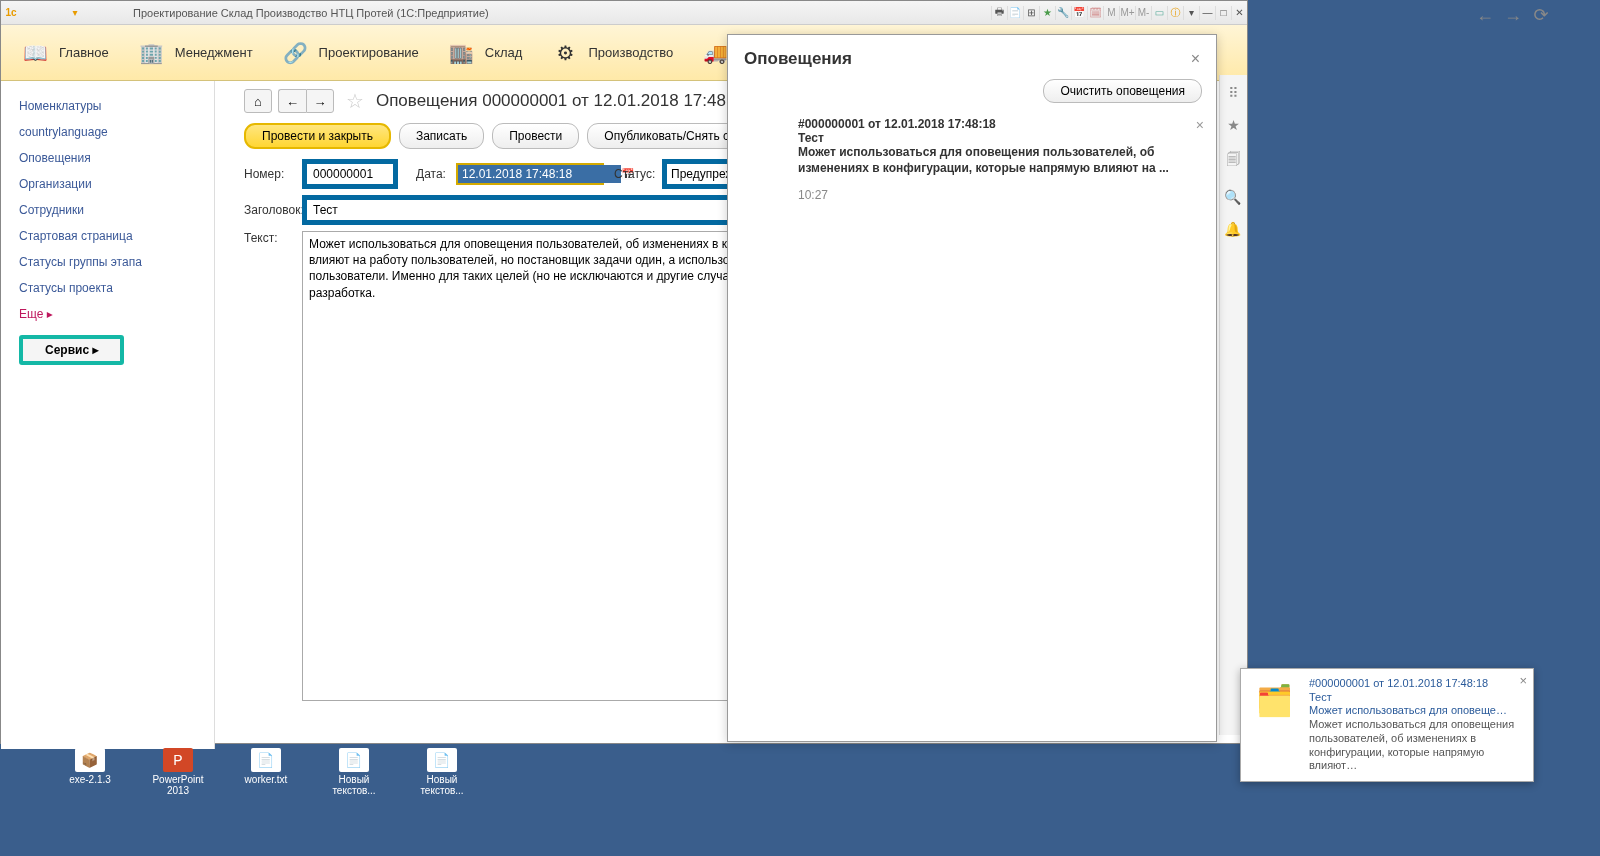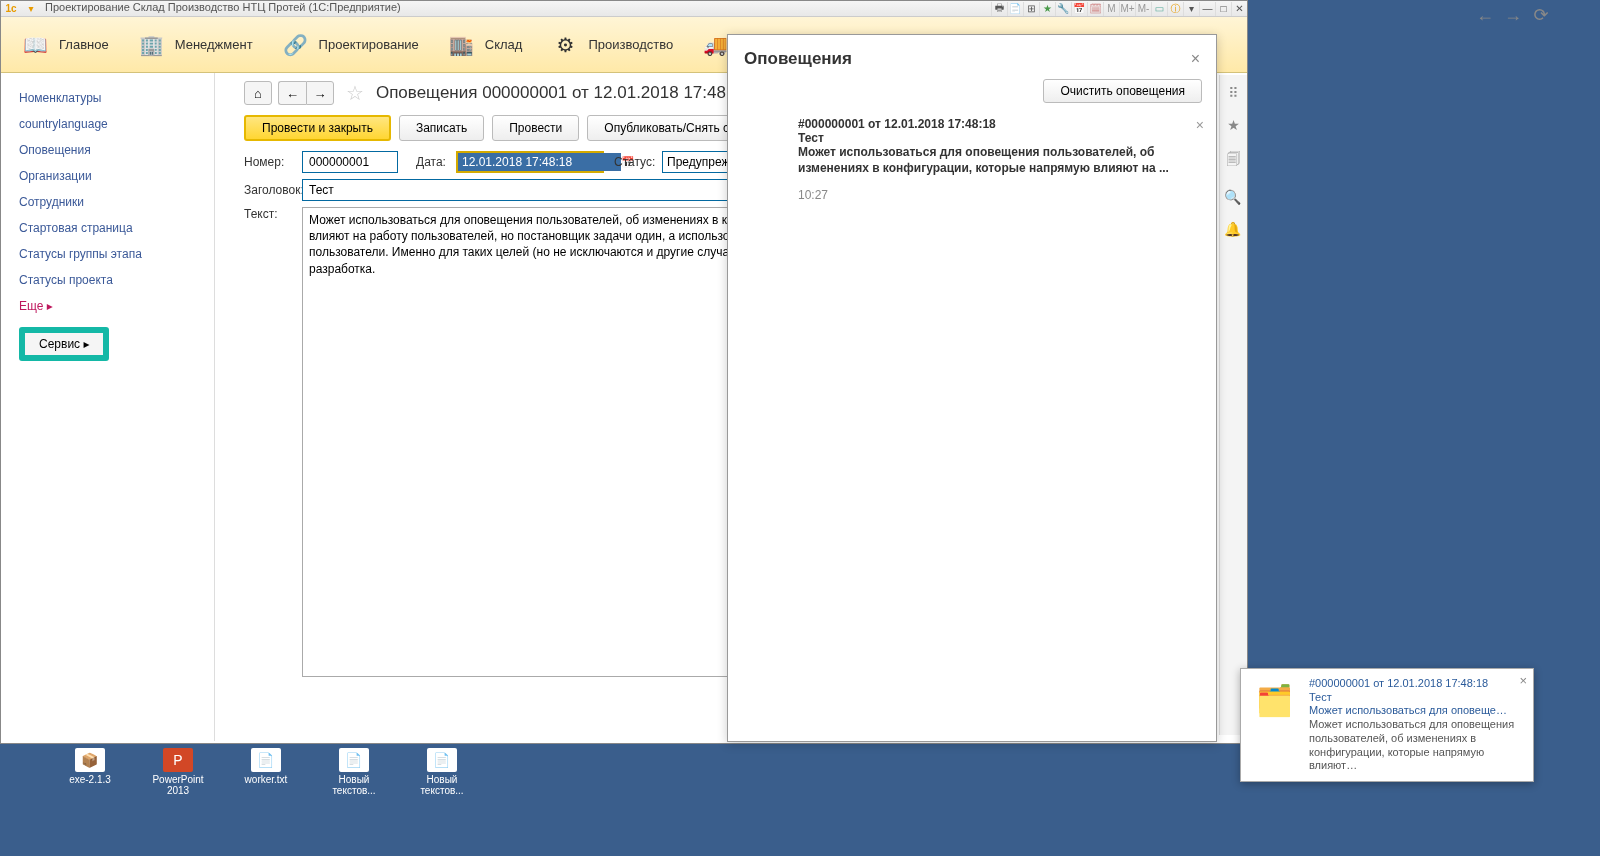--- a/index.html
+++ b/index.html
@@ -1,44 +1,44 @@
 <!DOCTYPE html>
 <html><head>
 <meta charset="utf-8">
 <style>
 * { box-sizing: border-box; margin: 0; padding: 0; font-family: Arial, sans-serif; }
 body { background: #3a5e8c; width: 1600px; height: 856px; position: relative; overflow: hidden; }
 .app-window { position: absolute; left: 0; top: 0; width: 1248px; height: 744px; background: #fff; border: 1px solid #888; }
-.titlebar { height: 16px; background: linear-gradient(#f5f5f5,#e8e8e8); display: flex; font-size: 11px; color: #555; border-bottom: 1px solid #ccc; overflow: hidden; }
+.titlebar { height: 24px; background: linear-gradient(#f5f5f5,#e8e8e8); display: flex; align-items: center; font-size: 11px; color: #555; border-bottom: 1px solid #ccc; overflow: hidden; gap: 44px; }
 .titlebar .ic { width: 14px; height: 14px; margin: 0 3px; display: inline-flex; align-items: center; justify-content: center; font-size: 10px; }
 .titlebar .title-text { flex: 1; padding-left: 4px; }
 .titlebar-right { display: flex; align-items: center; }
 .titlebar-right .tbi { width: 16px; height: 14px; border-left: 1px solid #ddd; display: flex; align-items: center; justify-content: center; font-size: 10px; cursor: pointer; }
 .main-nav { height: 56px; background: linear-gradient(#fff5d6,#ffe9a8); border-bottom: 1px solid #d4c27a; display: flex; align-items: center; padding: 0 6px; }
 .nav-item { display: flex; align-items: center; padding: 6px 14px; font-size: 13px; color: #333; cursor: pointer; }
 .nav-icon { width: 30px; height: 30px; margin-right: 8px; display: flex; align-items: center; justify-content: center; font-size: 20px; }
 .work-area { display: flex; height: calc(100% - 74px); gap: 17px; }
 .sidebar { width: 214px; background: #fff; border-right: 1px solid #ddd; padding: 12px 0; }
 .sidebar-item { padding: 6px 18px; font-size: 12px; color: #3b5998; cursor: pointer; }
 .sidebar-item.more { color: #be185d; }
-.sidebar-btn { margin: 8px 18px; padding: 4px 14px; border: 6px solid #14b8a6; border-radius: 3px; background: #f5f5f5; font-size: 12px; cursor: pointer; display: inline-flex; align-items: center; }
+.sidebar-btn { margin: 8px 18px; padding: 4px 22px; border: 4px solid #14b8a6; border-radius: 3px; background: #f5f5f5; font-size: 12px; cursor: pointer; display: inline-flex; align-items: center; font-weight: bold; }
 .content { flex: 1; position: relative; padding: 8px 12px; overflow: hidden; }
 .content-header { display: flex; align-items: center; gap: 6px; margin-bottom: 10px; }
 .icon-btn { width: 28px; height: 24px; border: 1px solid #bbb; background: #f5f5f5; border-radius: 3px; cursor: pointer; display: flex; align-items: center; justify-content: center; font-size: 13px; }
 .icon-btn-group { display: flex; }
 .icon-btn-group .icon-btn:first-child { border-radius: 3px 0 0 3px; border-right: none; }
 .icon-btn-group .icon-btn:last-child { border-radius: 0 3px 3px 0; }
 .star { font-size: 20px; color: #ccc; cursor: pointer; margin: 0 6px; }
 .page-title { font-size: 17px; color: #333; }
 .toolbar { display: flex; gap: 8px; margin-bottom: 10px; }
-.btn { padding: 4px 16px; border: 1px solid #bbb; background: linear-gradient(#fff,#eee); border-radius: 3px; font-size: 12px; cursor: pointer; }
+.btn { padding: 4px 16px; border: 1px solid #bbb; background: linear-gradient(#fff,#eee); border-radius: 11px; font-size: 12px; cursor: pointer; }
 .btn-primary { background: linear-gradient(#ffe680,#ffd633); border: 2px solid #e6b800; font-weight: normal; }
 .form-row { display: flex; align-items: center; margin-bottom: 6px; font-size: 12px; }
 .form-label { width: 58px; color: #333; }
-.form-input { border: 1px solid #0369a1; padding: 3px 6px; font-size: 12px; background: #fff; }
+.form-input { border: 5px solid #0369a1; padding: 3px 6px; font-size: 12px; background: #fff; }
 .form-input.num { width: 96px; }
 .form-input.date-wrap { width: 148px; display: flex; align-items: center; border: 2px solid #d4aa00; padding: 0; }
 .form-input.date-wrap input { border: none; flex: 1; padding: 2px 4px; font-size: 12px; background: #3a6ea5; color: #fff; }
 .form-input.date-wrap .cal-ic { width: 18px; text-align: center; cursor: pointer; font-size: 11px; }
 .form-input.status { width: 104px; display: flex; align-items: center; padding: 0; }
 .form-input.status span { flex: 1; padding: 3px 4px; }
 .form-input.status .dd { width: 14px; border-left: 1px solid #aaa; text-align: center; cursor: pointer; font-size: 9px; }
 .form-input.title-in { width: 640px; }
 .form-textarea { width: 640px; height: 470px; border: 1px solid #aaa; padding: 4px 6px; font-size: 12px; resize: none; font-family: Arial; line-height: 1.35; }
 .right-tools { position: absolute; right: 0; top: 74px; width: 28px; height: 660px; background: #f4f4f4; border-left: 1px solid #ddd; display: flex; flex-direction: column; align-items: center; padding-top: 10px; gap: 16px; }

